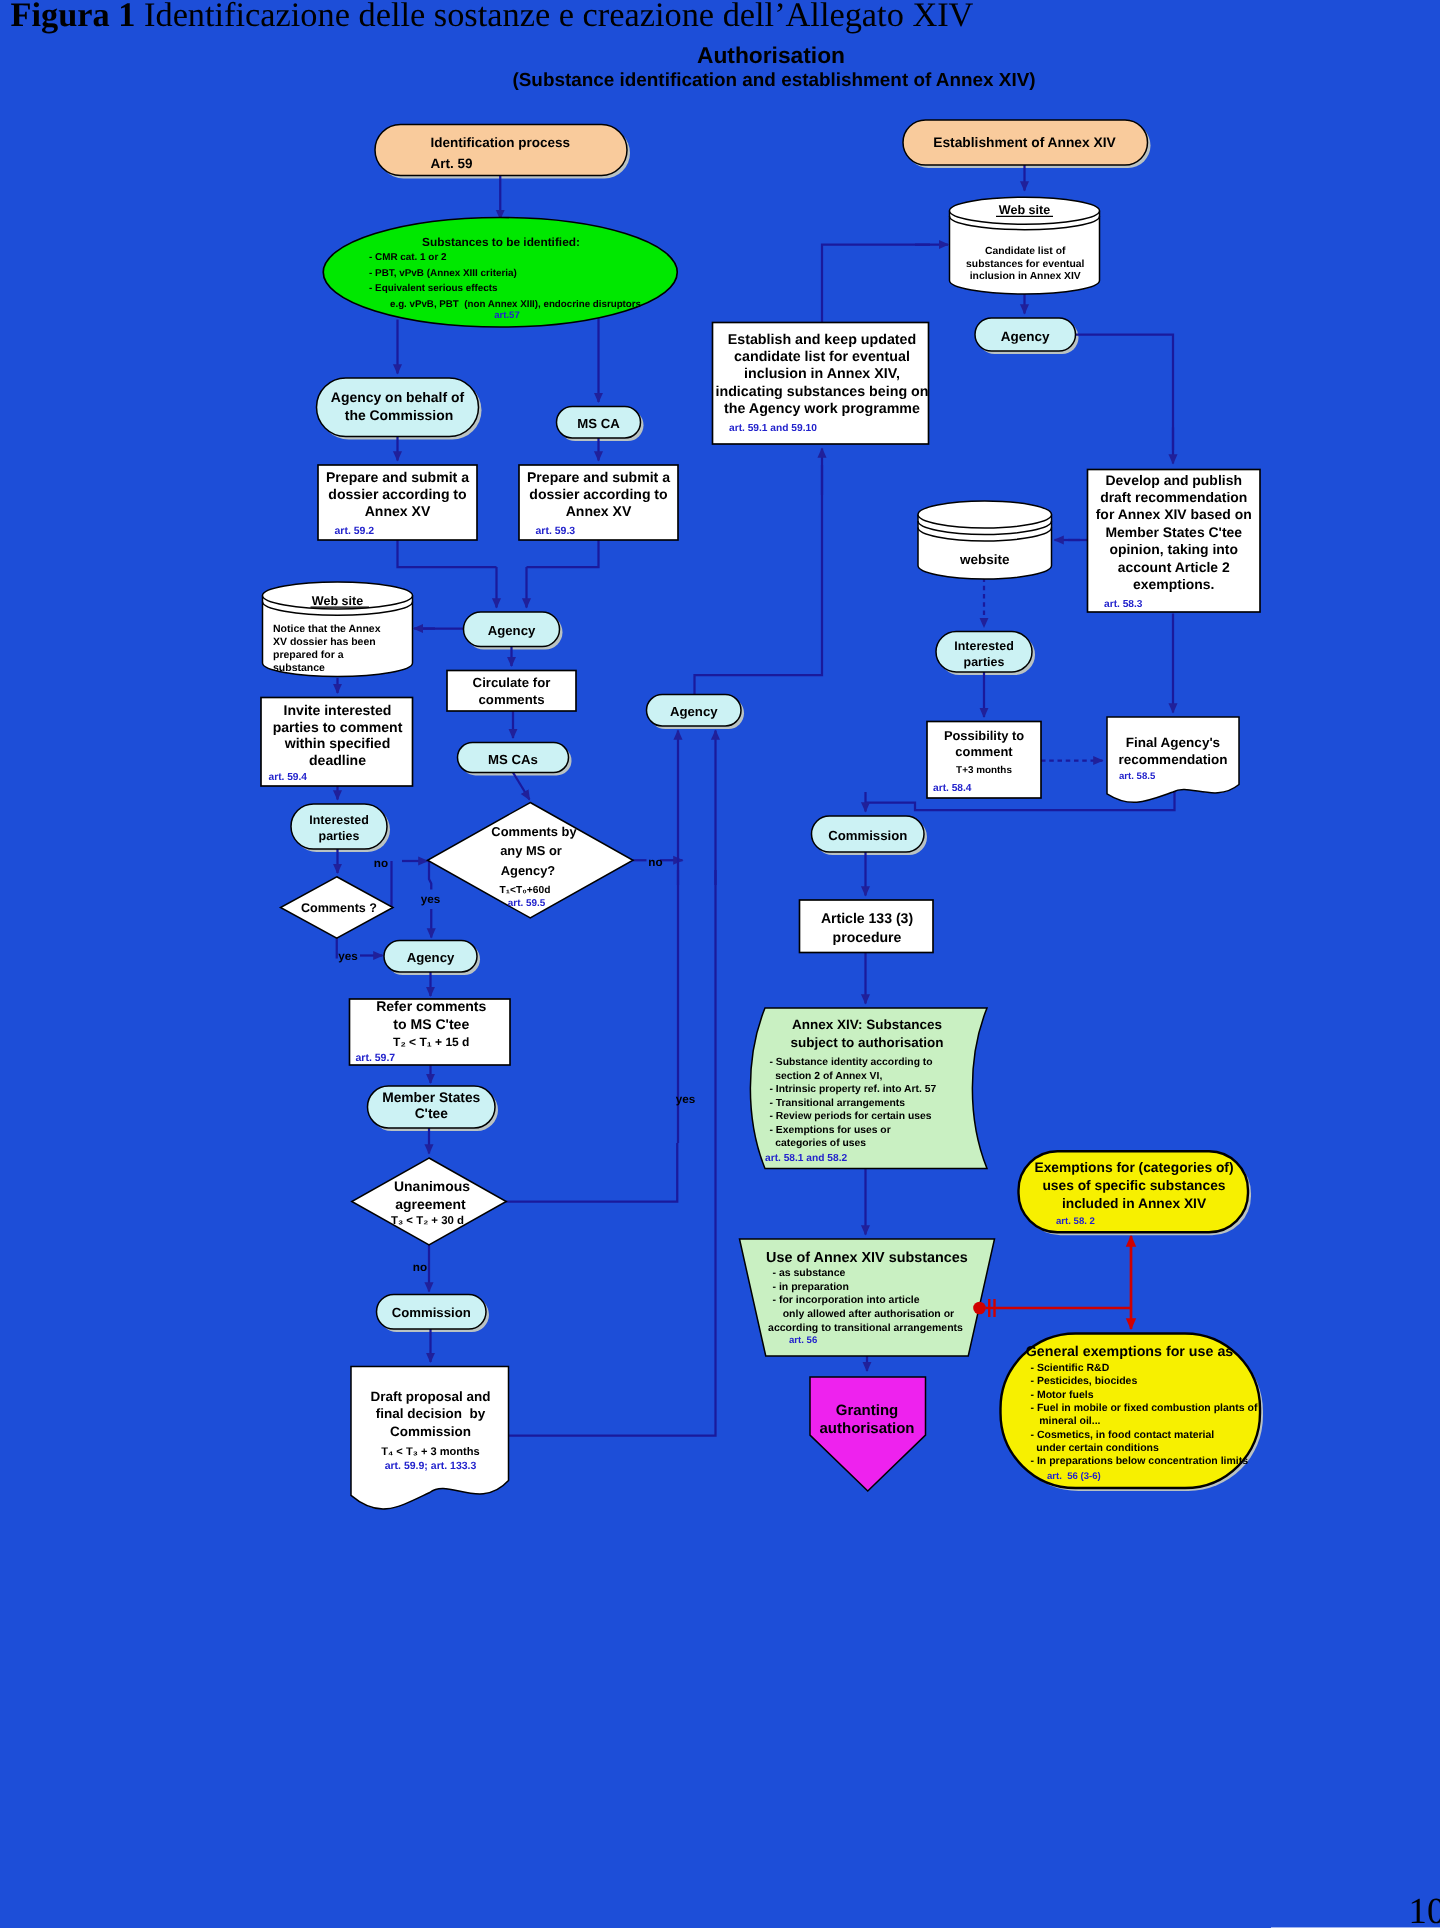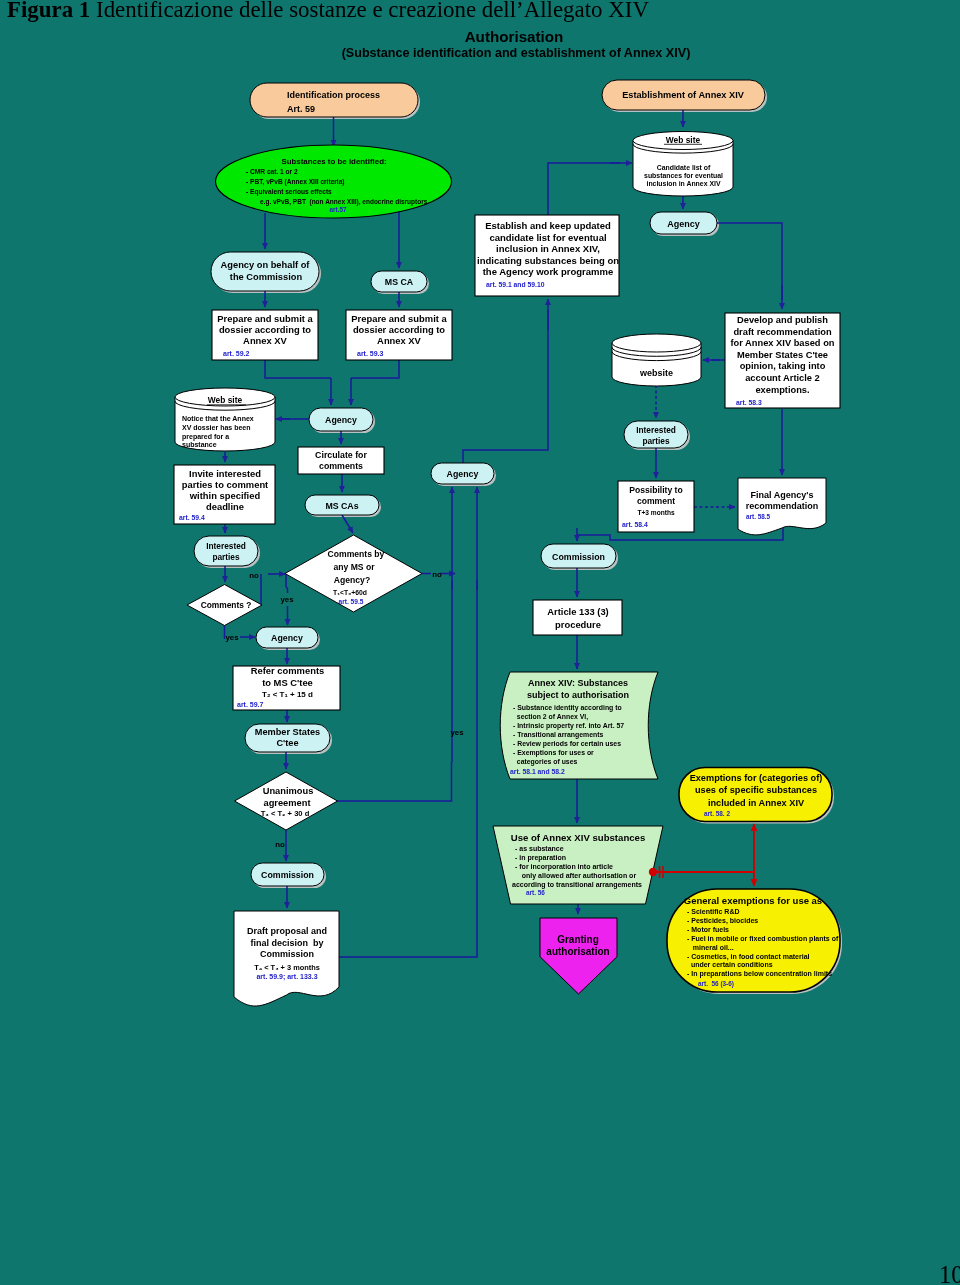--- a/index.html
+++ b/index.html
@@ -1,17 +1,17 @@
 <!DOCTYPE html>
 <html><head>
 <meta charset="utf-8">
 <style>
   html,body{margin:0;padding:0;background:#fff;}
   body{width:960px;height:1285px;position:relative;font-family:"Liberation Serif",serif;}
-  #page{position:absolute;left:0;top:0;width:960px;height:1285px;overflow:hidden;background:#0f766e;}
+  #page{position:absolute;left:0;top:0;width:960px;height:1285px;overflow:hidden;background:#1d4ed8;}
   #caption{position:absolute;left:7px;top:-3px;font-family:"Liberation Serif",serif;font-size:22.9px;color:#000;white-space:nowrap;}
   #caption .b{font-weight:bold;}
   #pageno{position:absolute;left:939px;top:1261px;font-family:"Liberation Serif",serif;font-size:24.5px;color:#000;}
   #fig{position:absolute;left:0;top:0;width:960px;height:995px;padding-left:40px;}
   svg{display:block;}
   text{font-family:"Liberation Sans",sans-serif;fill:#000;font-weight:bold;}
   .art{fill:#2222cc;}
   .ln{stroke:#1a1a9c;stroke-width:1.5;fill:none;}
   .lnr{stroke:#d00000;stroke-width:1.8;fill:none;}
 </style>

